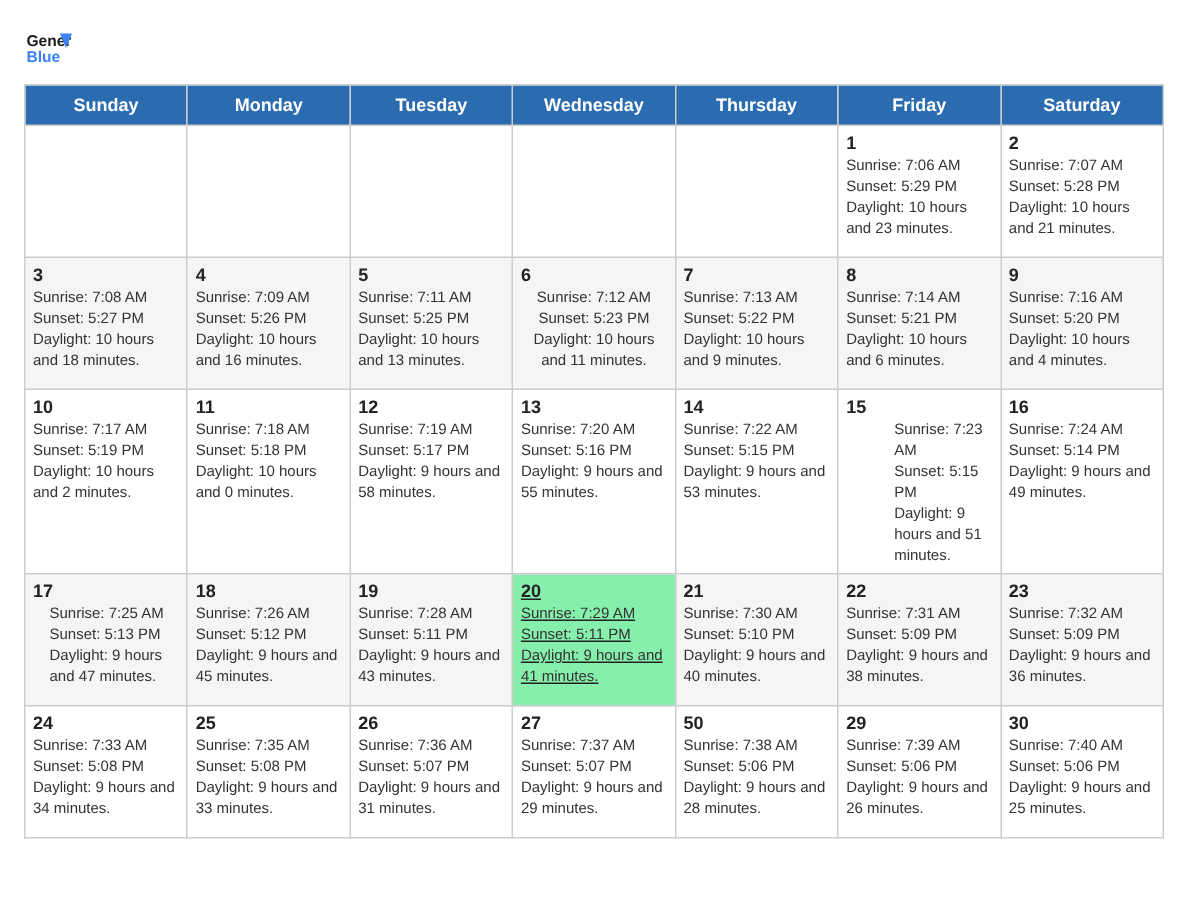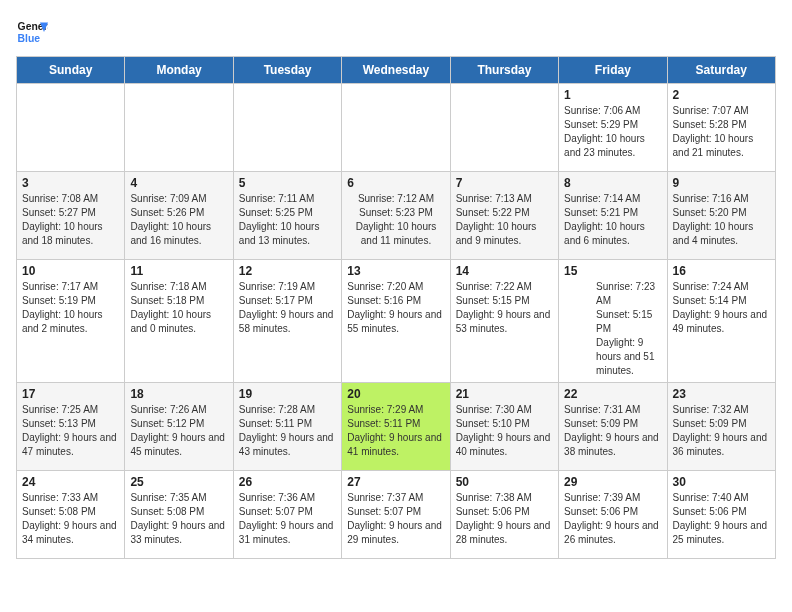--- a/index.html
+++ b/index.html
@@ -211,37 +211,37 @@
         <td>
           <span class="day-number">16</span>
           <div class="day-info" style="white-space: pre-line;">Sunrise: 7:24 AM
 Sunset: 5:14 PM
 Daylight: 9 hours and 49 minutes.</div>
         </td>
       </tr>
       <tr>
         <td style="background: rgb(245, 245, 245);">
           <span class="day-number">17</span>
-          <div class="day-info" style="white-space: pre-line;">Sunrise: 7:25 AM
+          <div class="day-info" style="white-space: pre-line; margin-left: 11px;">Sunrise: 7:25 AM
 Sunset: 5:13 PM
 Daylight: 9 hours and 47 minutes.</div>
         </td>
         <td style="background: rgb(245, 245, 245);">
           <span class="day-number">18</span>
           <div class="day-info" style="white-space: pre-line;">Sunrise: 7:26 AM
 Sunset: 5:12 PM
 Daylight: 9 hours and 45 minutes.</div>
         </td>
         <td style="background: rgb(245, 245, 245); margin-left: 32px;">
           <span class="day-number">19</span>
           <div class="day-info" style="white-space: pre-line;">Sunrise: 7:28 AM
 Sunset: 5:11 PM
 Daylight: 9 hours and 43 minutes.</div>
         </td>
-        <td style="background: #bef264;">
+        <td style="background: #86efac; text-decoration: underline;">
           <span class="day-number">20</span>
           <div class="day-info" style="white-space: pre-line;">Sunrise: 7:29 AM
 Sunset: 5:11 PM
 Daylight: 9 hours and 41 minutes.</div>
         </td>
         <td style="background: rgb(245, 245, 245);">
           <span class="day-number">21</span>
           <div class="day-info" style="white-space: pre-line;">Sunrise: 7:30 AM
 Sunset: 5:10 PM
 Daylight: 9 hours and 40 minutes.</div>

